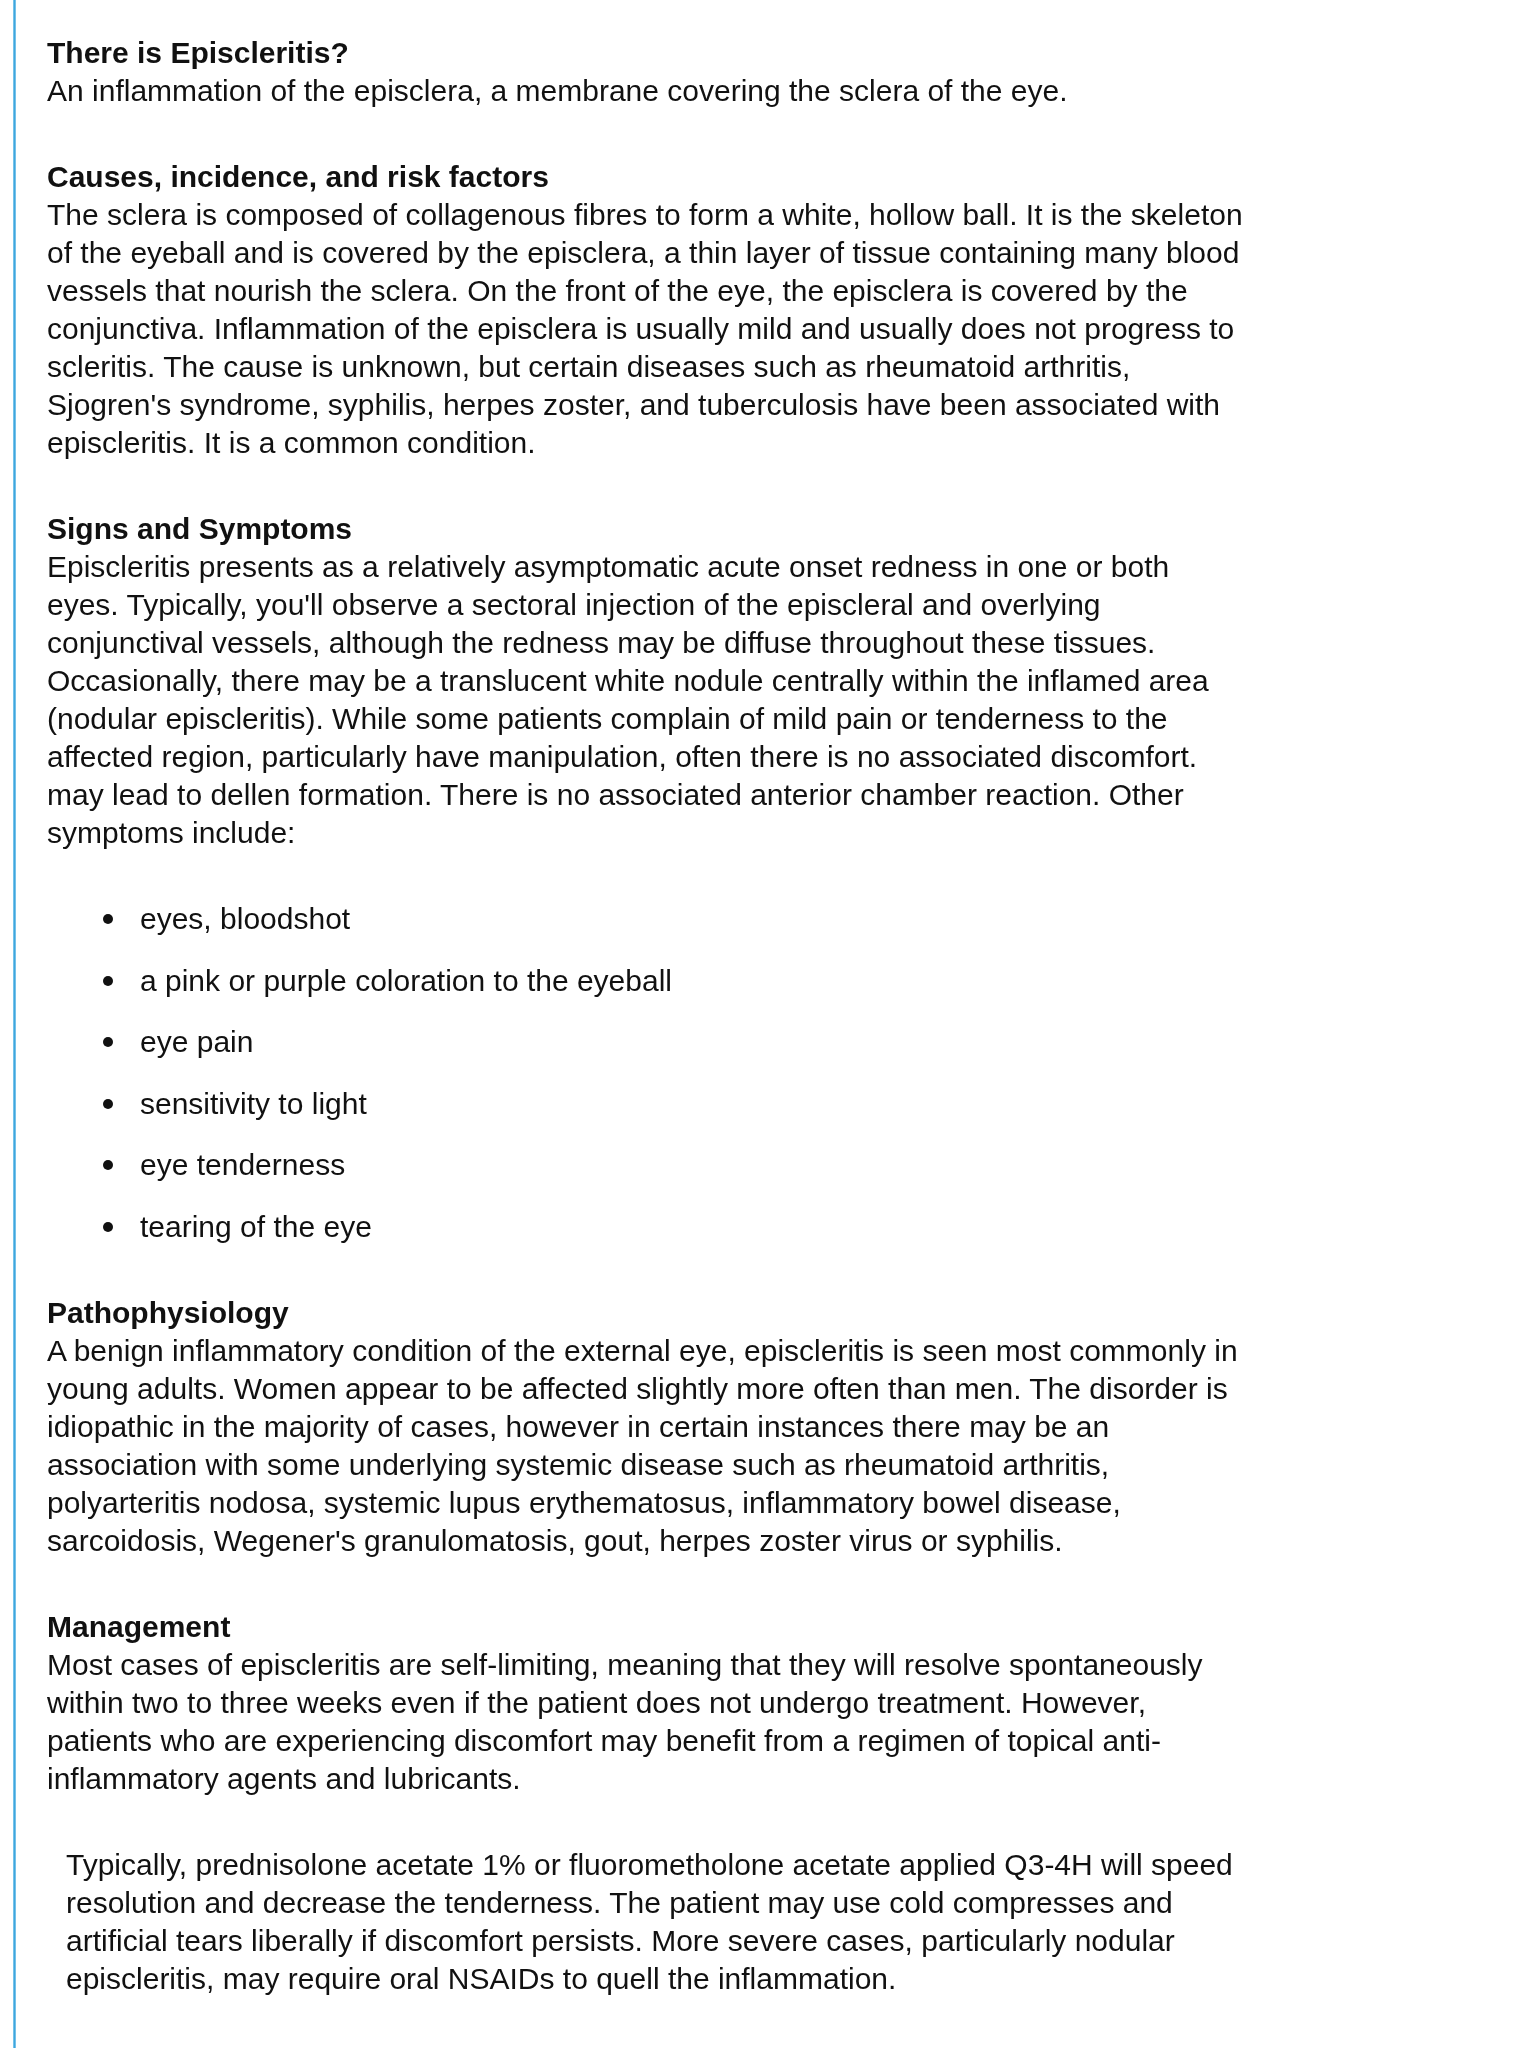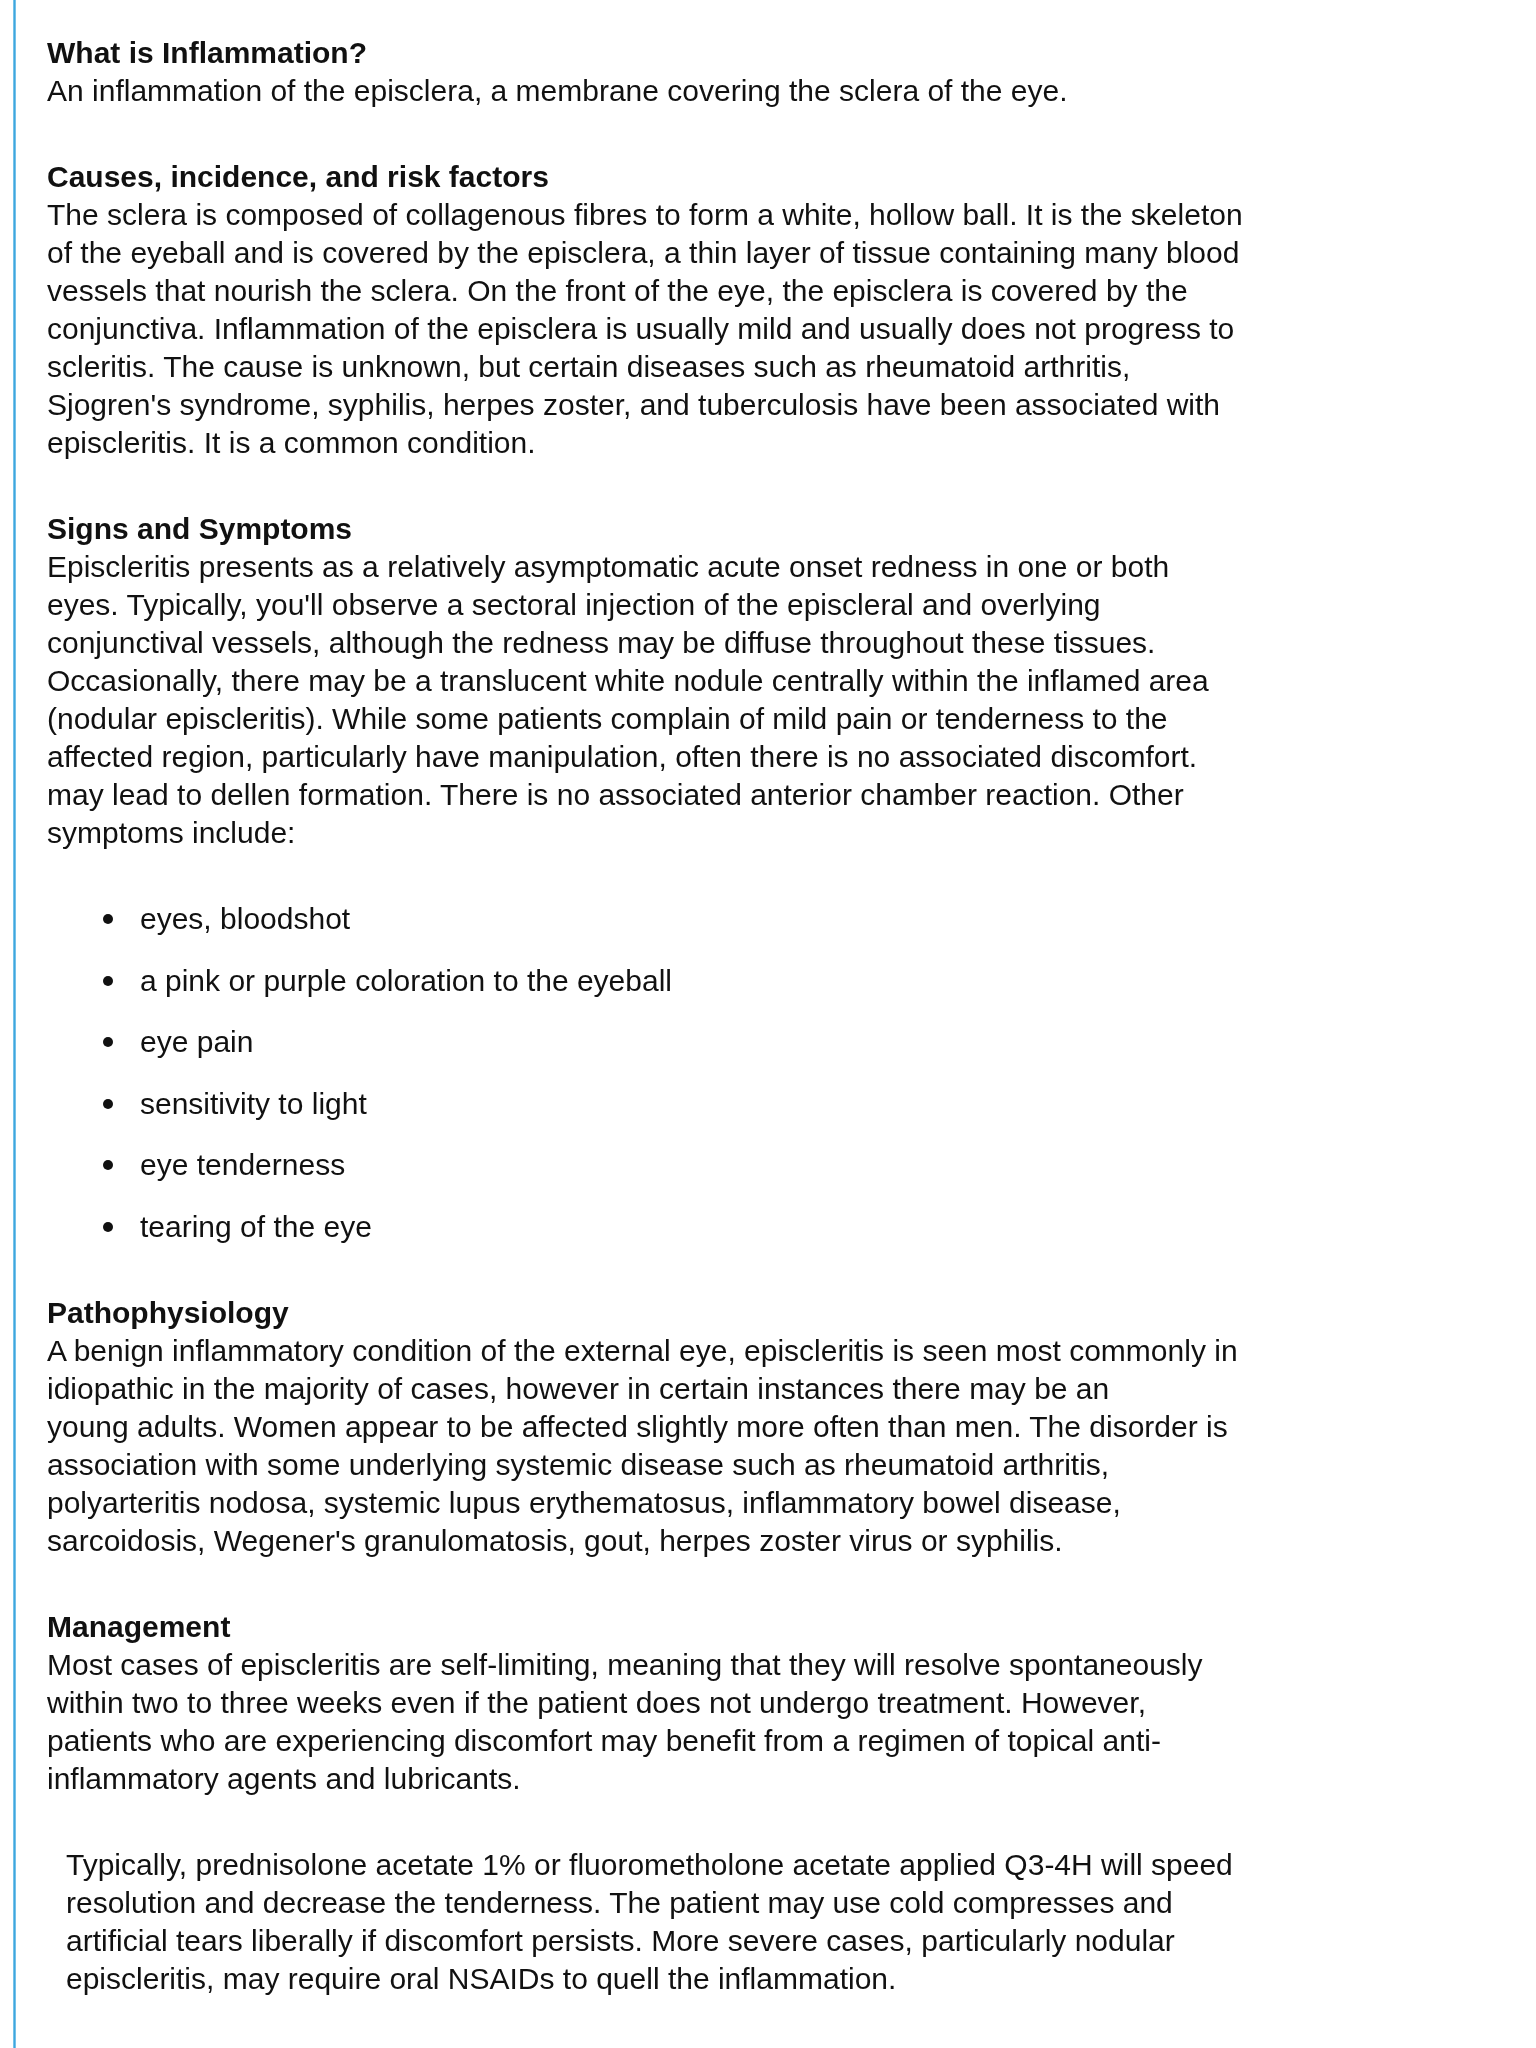--- a/index.html
+++ b/index.html
@@ -71,21 +71,21 @@
     }
   </style>
 </head>
 <body>
 
 <div class="left-rule"></div>
 
 <div class="content">
 
   <div class="section">
-    <div class="section-title">What is Inflammation?</div>
+    <div class="section-title">There is Episcleritis?</div>
     <div class="para">
       <span class="line">An inflammation of the episclera, a membrane covering the sclera of the eye.</span>
     </div>
   </div>
 
   <div class="section">
     <div class="section-title">Causes, incidence, and risk factors</div>
     <div class="para">
       <span class="line">The sclera is composed of collagenous fibres to form a white, hollow ball. It is the skeleton</span>
       <span class="line">of the eyeball and is covered by the episclera, a thin layer of tissue containing many blood</span>
@@ -134,22 +134,22 @@
         <span class="bullet"></span>
         <span>tearing of the eye</span>
       </li>
     </ul>
   </div>
 
   <div class="section">
     <div class="section-title">Pathophysiology</div>
     <div class="para">
       <span class="line">A benign inflammatory condition of the external eye, episcleritis is seen most commonly in</span>
+      <span class="line">young adults. Women appear to be affected slightly more often than men. The disorder is</span>
       <span class="line">idiopathic in the majority of cases, however in certain instances there may be an</span>
-      <span class="line">young adults. Women appear to be affected slightly more often than men. The disorder is</span>
       <span class="line">association with some underlying systemic disease such as rheumatoid arthritis,</span>
       <span class="line">polyarteritis nodosa, systemic lupus erythematosus, inflammatory bowel disease,</span>
       <span class="line">sarcoidosis, Wegener's granulomatosis, gout, herpes zoster virus or syphilis.</span>
     </div>
   </div>
 
   <div class="section">
     <div class="section-title">Management</div>
     <div class="para">
       <span class="line">Most cases of episcleritis are self-limiting, meaning that they will resolve spontaneously</span>

